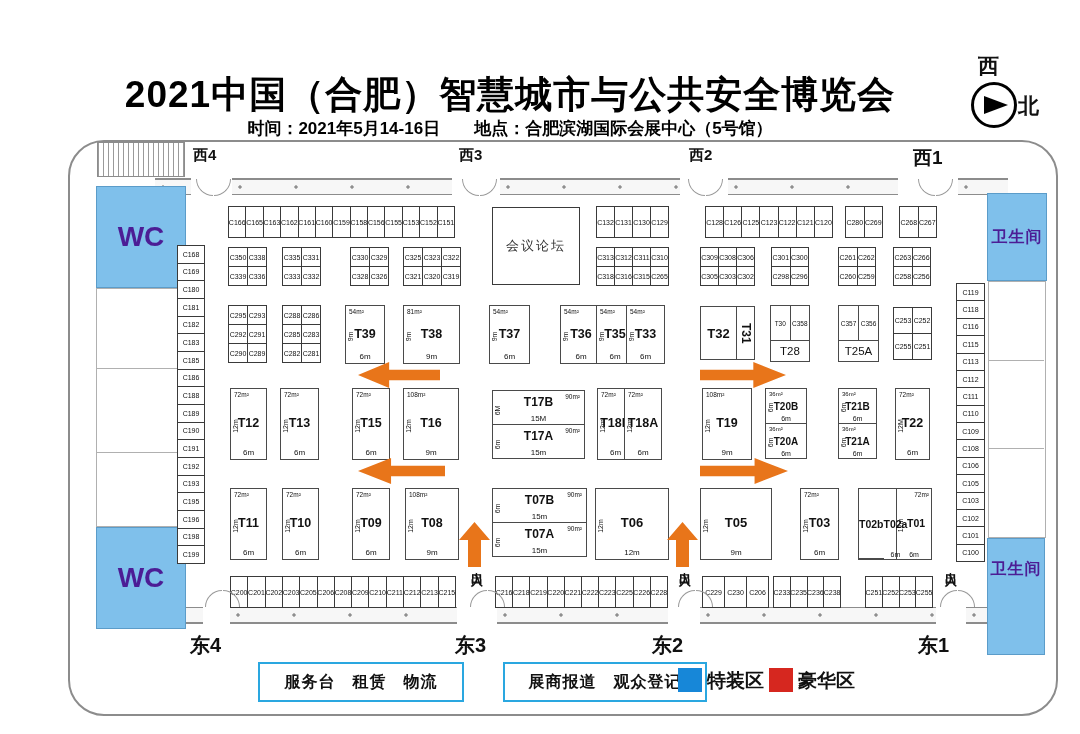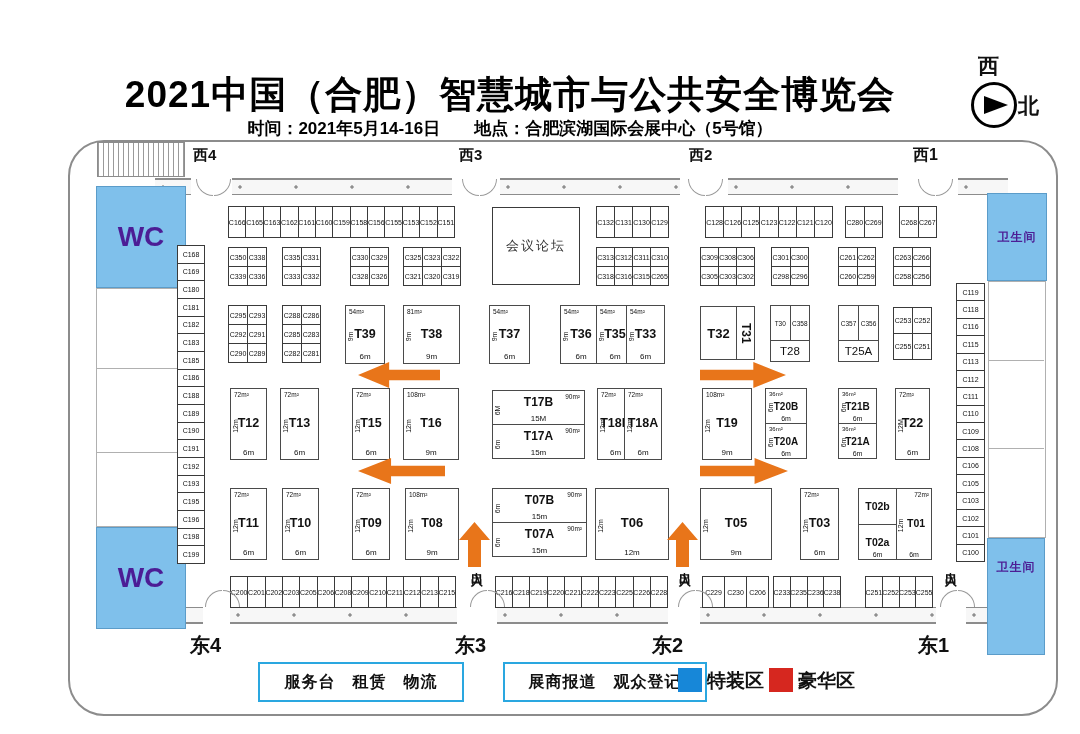--- a/index.html
+++ b/index.html
@@ -68,37 +68,37 @@
   .t32main{flex:1;display:flex;align-items:center;justify-content:center;font-weight:bold;font-size:13px}
   .t32rot{width:17px;border-left:1px solid #4a4a4a;display:flex;align-items:center;justify-content:center;
           font-weight:bold;font-size:12px;writing-mode:vertical-rl}
   .tsplit{position:absolute;border:1px solid #4a4a4a;background:#fff;display:flex;flex-direction:column}
   .tsplit-top{flex:1;display:flex}
   .scell{flex:1;border-right:1px solid #4a4a4a;display:flex;align-items:center;justify-content:center;font-size:6.5px}
   .scell.last{border-right:none}
   .tsplit-main{height:20px;border-top:1px solid #4a4a4a;display:flex;align-items:center;justify-content:center;
                font-weight:normal;font-size:11.5px}
   .t02{position:absolute;border:1px solid #4a4a4a;background:#fff;display:flex}
-  .t02l{width:37px;border-right:1px solid #4a4a4a;display:flex;flex-direction:column}
+  .t02l{width:37px;border-right:1px solid #4a4a4a;display:flex;flex-direction:row}
   .t02cell{flex:1;position:relative;display:flex;align-items:center;justify-content:center;
            font-weight:bold;font-size:10.5px}
   .t02cell.top{border-bottom:1px solid #4a4a4a}
   .t02front{position:absolute;bottom:1px;left:0;right:0;text-align:center;font-size:7px;font-weight:normal}
   .t02r{flex:1;position:relative}
   .t02r .idr{position:absolute;top:50%;left:56%;transform:translate(-50%,-60%);font-weight:bold;font-size:10.5px}
   .t02r .areal{position:absolute;top:2px;right:2px;font-size:6.5px}
   .t02r .sidel{position:absolute;left:0;top:50%;transform:translateY(-40%) rotate(180deg);
                writing-mode:vertical-rl;font-size:7px}
   .t02r .frontl{position:absolute;bottom:1px;left:0;right:0;text-align:center;font-size:7px}
 
   
   .bluebox{position:absolute;border:1.5px solid #5b9cc9;color:#4c1d95;font-weight:bold;
            display:flex;align-items:center;justify-content:center}
   .bluebox.wc{font-size:28px}
-  .bluebox.rr{font-size:12px;letter-spacing:1px}
+  .bluebox.rr{font-size:16px;letter-spacing:1px}
   .bluebox.rr.low{align-items:flex-start;padding-top:20px;box-sizing:border-box}
   .forum{position:absolute;border:1.5px solid #3a3a3a;background:#fff;display:flex;
          align-items:center;justify-content:center;font-size:13px;color:#333;letter-spacing:2px}
 
   
   .arrL,.arrR,.arrU{position:absolute}
   .arrL{clip-path:polygon(0 50%,38% 0,38% 30%,100% 30%,100% 70%,38% 70%,38% 100%)}
   .arrR{clip-path:polygon(0 30%,62% 30%,62% 0,100% 50%,62% 100%,62% 70%,0 70%)}
   .arrU{clip-path:polygon(50% 0,100% 40%,71% 40%,71% 100%,29% 100%,29% 40%,0 40%)}
 
@@ -137,21 +137,21 @@
 <div class="room" style="left:96px;top:288px;width:87px;height:237px"></div>
 <div class="rline" style="left:96px;top:368px;width:87px;height:1px"></div>
 <div class="rline" style="left:96px;top:452px;width:87px;height:1px"></div>
 <div class="room" style="left:988px;top:281px;width:56px;height:255px"></div>
 <div class="rline" style="left:988px;top:360px;width:56px;height:1px"></div>
 <div class="rline" style="left:988px;top:448px;width:56px;height:1px"></div>
 
 <div class="gate-w" style="left:193px;top:146px">西4</div>
 <div class="gate-w" style="left:459px;top:146px">西3</div>
 <div class="gate-w" style="left:689px;top:146px">西2</div>
-<div class="gate-w" style="left:913px;top:145px;font-size:16px">西1</div>
+<div class="gate-w" style="left:913px;top:145px;font-size:19px">西1</div>
 <div class="gate-e" style="left:190px;top:632px">东4</div>
 <div class="gate-e" style="left:455px;top:632px">东3</div>
 <div class="gate-e" style="left:652px;top:632px">东2</div>
 <div class="gate-e" style="left:918px;top:632px">东1</div>
 <div class="entry" style="left:167px;top:562px">出入口</div>
 <div class="entry" style="left:468px;top:562px">出入口</div>
 <div class="entry" style="left:676px;top:562px">出入口</div>
 <div class="entry" style="left:942px;top:562px">出入口</div>
 
 <div class="bluebox wc" style="left: 96px; top: 186px; width: 88px; height: 100px; background-color: rgb(127, 192, 235);">

